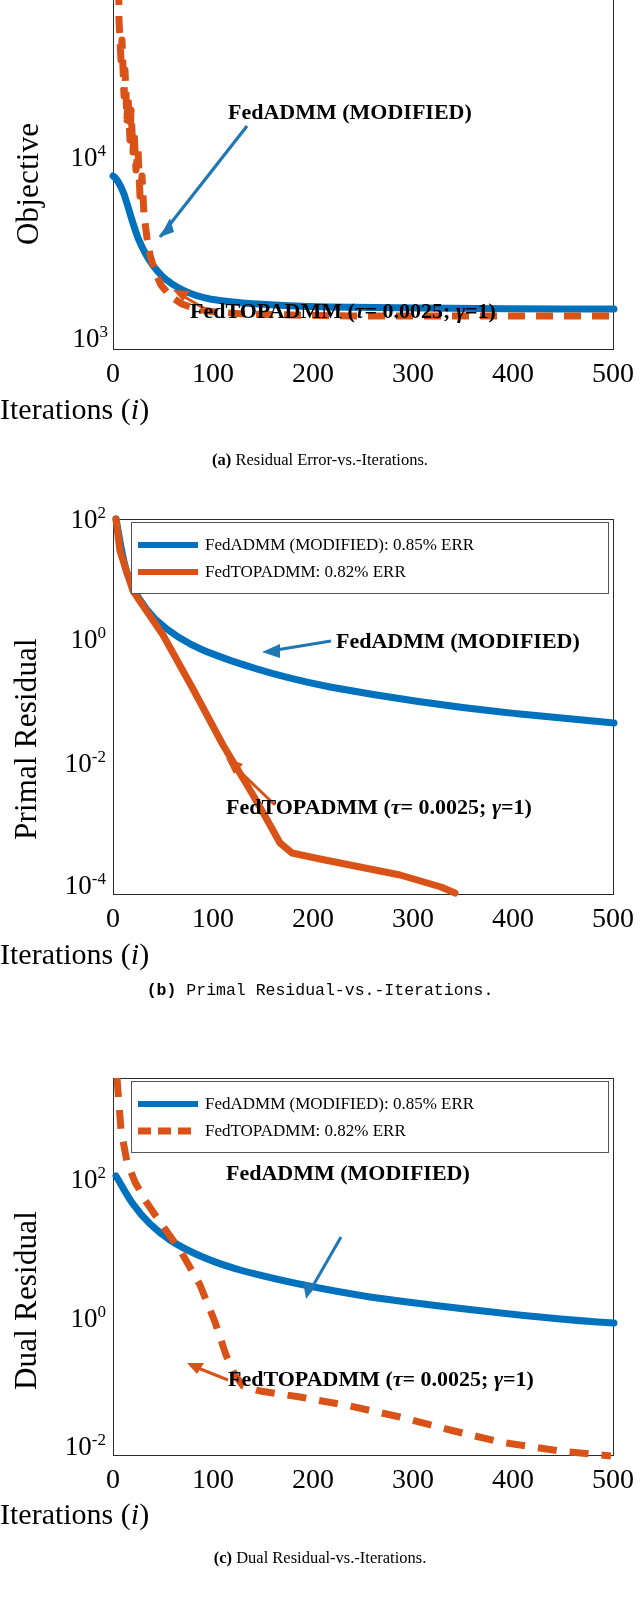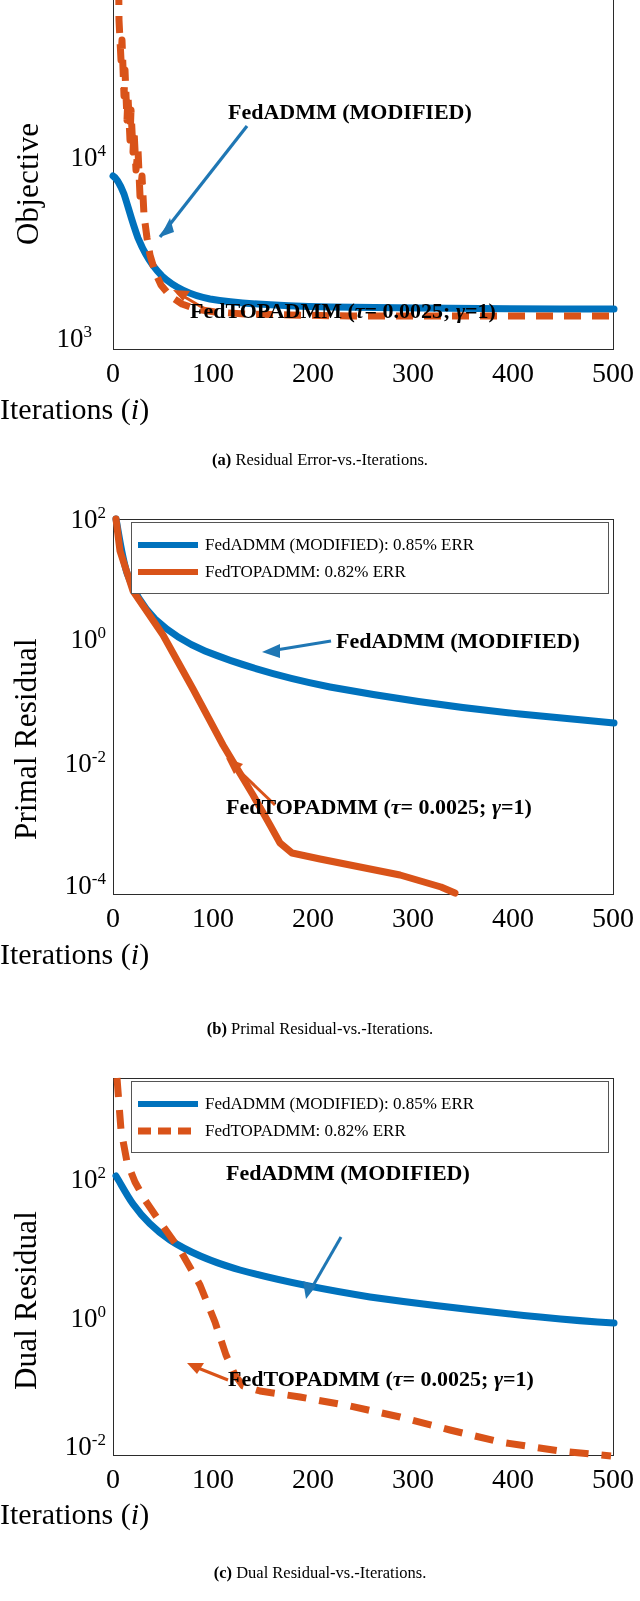--- a/index.html
+++ b/index.html
@@ -28,21 +28,21 @@
 <body>
 
 <div class="figure">
 
   <div class="panel" style="top:0;height:480px;">
     <div class="plotbox" style="left:113px;top:-96px;width:501px;height:446px;"></div>
 
     <div class="ylabel" style="left:10px;top:245px;">Objective</div>
 
     <div class="tick-y" style="left:30px;top:141px;width:76px;">10<span class="sup">4</span></div>
-    <div class="tick-y" style="left:16px;top:322px;width:76px;">10<span class="sup">3</span></div>
+    <div class="tick-y" style="left:32px;top:322px;width:76px;">10<span class="sup">3</span></div>
 
     <svg width="640" height="480">
 
       <path fill="none" stroke="#0072BD" stroke-width="7" stroke-linecap="round" stroke-linejoin="round" d="M113,176 C117,178 120,184 124,194 C128,206 132,222 138,238 C145,255 152,266 162,276 C175,288 190,295 210,299 C240,304 280,306 330,307 C400,308 470,309 614,309"></path>
 
       <path fill="none" stroke="#D95319" stroke-width="7" stroke-linecap="butt" stroke-linejoin="round" stroke-dasharray="17,11" d="M118,-96 L119,20 L121,60 L122,40 L124,96 L125,70 L127,120 L128,96 L130,140 L131,110 L133,152 L134,130 L136,170 L138,150 L140,196 L142,176 L144,215 L147,238 L150,255 L155,272 L161,285 L170,296 L182,304 L196,309 L215,312 L245,314 L290,315 L350,316 L430,316 L614,316"></path>
 
       <path fill="none" stroke="#1f77b4" stroke-width="3.2" d="M247,126 L160,237"></path>
       <polygon fill="#1f77b4" points="160,237 170,218 174,232"></polygon>
 
@@ -101,21 +101,21 @@
     <div class="anno" style="left:226px;top:289px;">FedTOPADMM (<span class="gk">τ</span>= 0.0025; <span class="gk">γ</span>=1)</div>
 
     <div class="tick-x" style="left:73px;top:397px;">0</div>
     <div class="tick-x" style="left:173px;top:397px;">100</div>
     <div class="tick-x" style="left:273px;top:397px;">200</div>
     <div class="tick-x" style="left:373px;top:397px;">300</div>
     <div class="tick-x" style="left:473px;top:397px;">400</div>
     <div class="tick-x" style="left:573px;top:397px;">500</div>
 
     <div class="xlabel" style="top:432px;">Iterations (<i>i</i>)</div>
-    <div class="caption" style="top:514px;"><b>(b)</b> <span>Primal Residual-vs.-Iterations.</span></div>
+    <div class="caption" style="top:476px;font-family:Liberation Mono, monospace;"><b>(b)</b> <span>Primal Residual-vs.-Iterations.</span></div>
   </div>
 
   <div class="panel" style="top:1070px;height:531px;">
     <div class="plotbox" style="left:113px;top:8px;width:501px;height:378px;"></div>
 
     <div class="ylabel" style="left:8px;top:320px;">Dual Residual</div>
 
     <div class="tick-y" style="left:25px;top:93px;width:81px;">10<span class="sup">2</span></div>
     <div class="tick-y" style="left:25px;top:232px;width:81px;">10<span class="sup">0</span></div>
     <div class="tick-y" style="left:17px;top:360px;width:89px;">10<span class="sup">-2</span></div>
@@ -149,16 +149,16 @@
     <div class="anno" style="left:228px;top:296px;">FedTOPADMM (<span class="gk">τ</span>= 0.0025; <span class="gk">γ</span>=1)</div>
 
     <div class="tick-x" style="left:73px;top:393px;">0</div>
     <div class="tick-x" style="left:173px;top:393px;">100</div>
     <div class="tick-x" style="left:273px;top:393px;">200</div>
     <div class="tick-x" style="left:373px;top:393px;">300</div>
     <div class="tick-x" style="left:473px;top:393px;">400</div>
     <div class="tick-x" style="left:573px;top:393px;">500</div>
 
     <div class="xlabel" style="top:427px;">Iterations (<i>i</i>)</div>
-    <div class="caption" style="top:493px;font-family:Liberation Serif, serif;"><b>(c)</b> <span>Dual Residual-vs.-Iterations.</span></div>
+    <div class="caption" style="top:478px;font-family:Liberation Serif, serif;"><b>(c)</b> <span>Dual Residual-vs.-Iterations.</span></div>
   </div>
 
 </div>
 
 </body></html>

